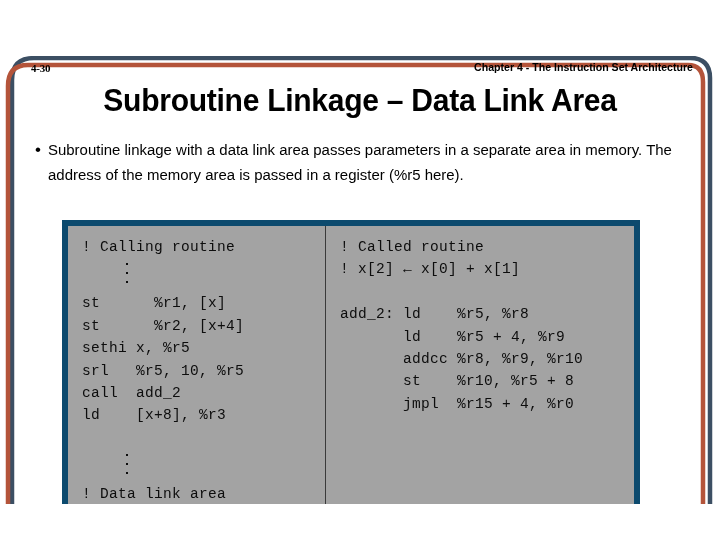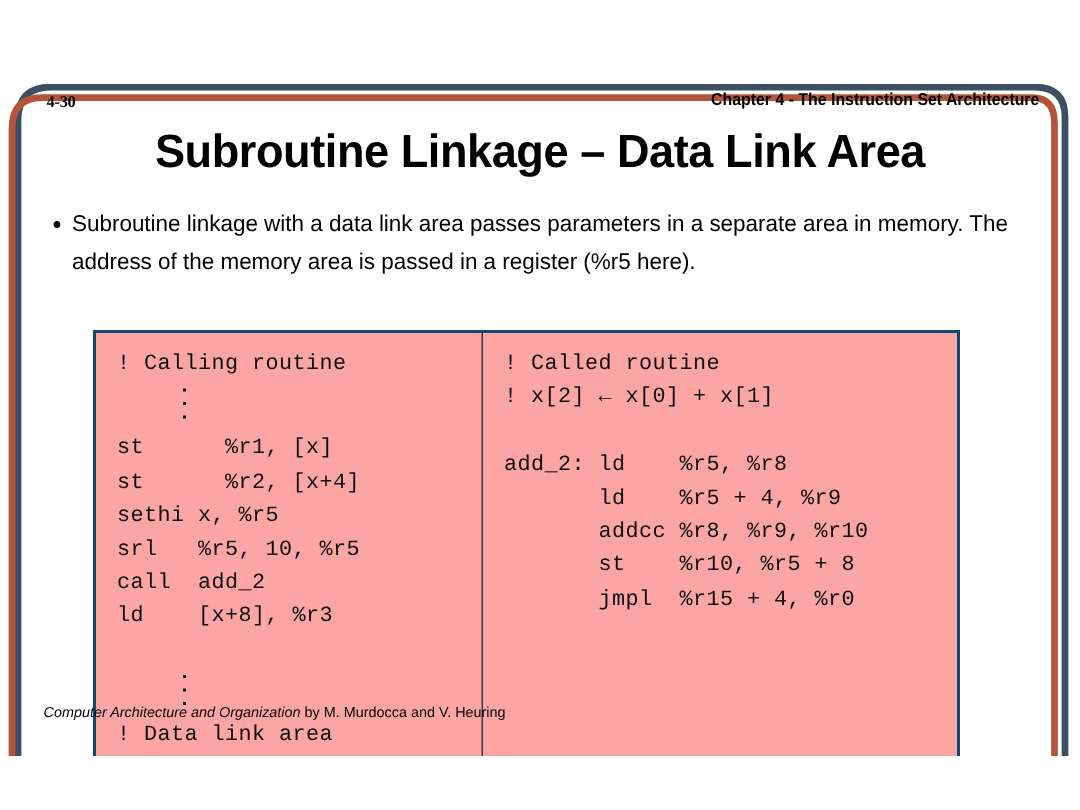--- a/index.html
+++ b/index.html
@@ -92,23 +92,23 @@
     color: #000000;
     transform: scaleX(0.985);
     transform-origin: left top;
   }
 
   
   .code-box {
     position: absolute;
     left: 62px; top: 172px;
     width: 578px; height: 315px;
-    border: 2px solid #0c4a6e;
+    border: 6px solid #0c4a6e;
     box-sizing: border-box;
-    background: #fca5a5;
+    background: #a3a3a3;
   }
   .code-divider {
     position: absolute;
     left: 257px; top: 0;
     width: 1px; height: 100%;
     background: #3a3a3a;
   }
   .code-col {
     position: absolute;
     top: 0;
@@ -196,17 +196,14 @@
       <span class="bullet-text">Subroutine linkage with a data link area passes parameters in a separate area in memory.  The address of the memory area is passed in a register (%r5 here).</span>
     </div>
   </div>
 
   <div class="code-box">
     <div class="code-divider"></div>
     <div class="code-col code-col-left"><div class="code-line">! Calling routine</div><div class="vdots"><i></i><i></i><i></i></div><div class="code-line">st      %r1, [x]</div><div class="code-line">st      %r2, [x+4]</div><div class="code-line">sethi x, %r5</div><div class="code-line">srl   %r5, 10, %r5</div><div class="code-line">call  add_2</div><div class="code-line">ld    [x+8], %r3</div><div class="gap-line"></div><div class="vdots"><i></i><i></i><i></i></div><div class="code-line">! Data link area</div><div class="code-line">x: .dwb  3</div></div>
     <div class="code-col code-col-right"><div class="code-line">! Called routine</div><div class="code-line">! x[2] ← x[0] + x[1]</div><div class="gap-line"></div><div class="code-line">add_2: ld    %r5, %r8</div><div class="code-line">       ld    %r5 + 4, %r9</div><div class="code-line">       addcc %r8, %r9, %r10</div><div class="code-line">       st    %r10, %r5 + 8</div><div class="code-line">       jmpl  %r15 + 4, %r0</div></div>
   </div>
 
-  <div class="footer-left">
-    <span class="ital">Computer Architecture and Organization</span><span> by M. Murdocca and V. Heuring</span>
-  </div>
 
 </div>
 
 </body></html>

